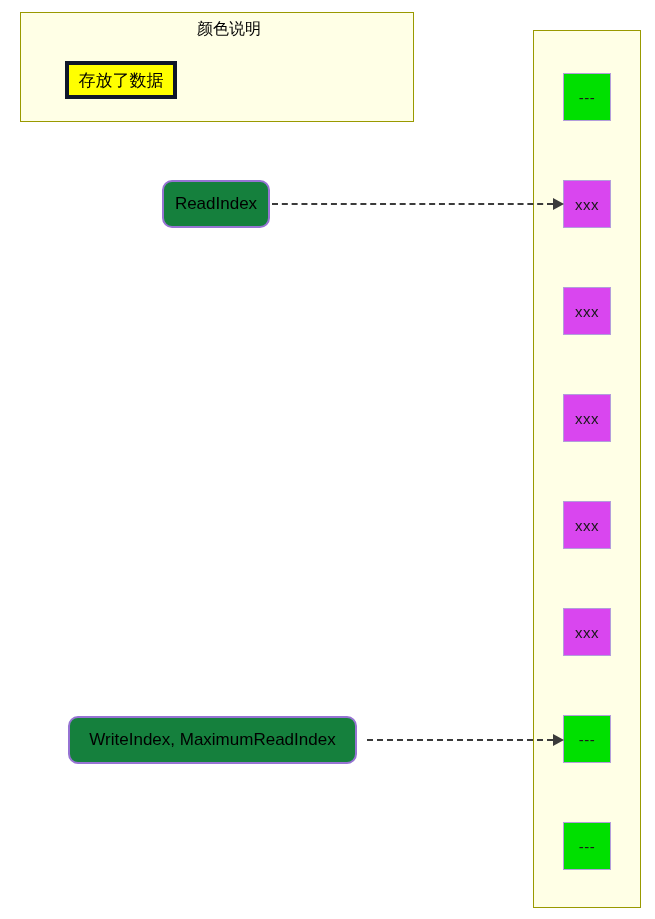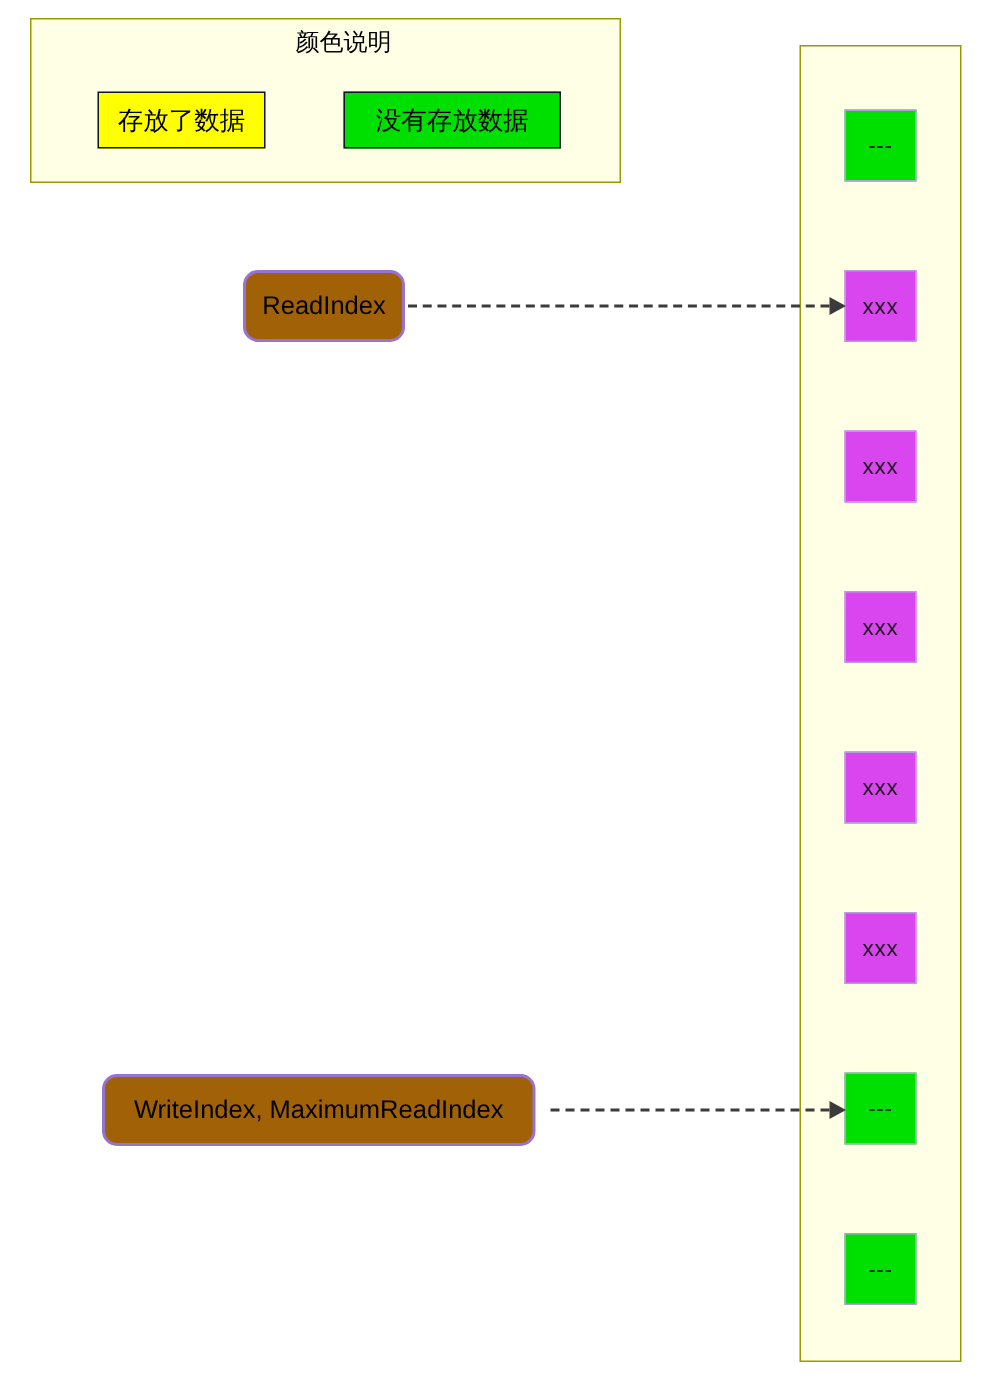--- a/index.html
+++ b/index.html
@@ -32,21 +32,21 @@
     top: 6px;
     width: 100%;
     text-align: center;
     font-size: 16px;
     color: #000000;
     line-height: 20px;
   }
   .legend-swatch {
     position: absolute;
     height: 38px;
-    border: 1px solid #0f172a;
+    border: 4px solid #0f172a;
     box-sizing: border-box;
     display: flex;
     align-items: center;
     justify-content: center;
     font-size: 17px;
     color: #000000;
   }
   #legend-swatch-stored {
     left: 44px;
     top: 48px;
@@ -84,21 +84,21 @@
     font-size: 15px;
     color: #1a1a1a;
     letter-spacing: 0.5px;
   }
   .slot.filled { background: #d946ef; }
   .slot.empty  { background: #00e000; }
 
   
   .pointer-label {
     position: absolute;
-    background: #a16207;
+    background: #15803d;
     border: 2px solid #9673d3;
     border-radius: 10px;
     box-sizing: border-box;
     display: flex;
     align-items: center;
     justify-content: center;
     font-size: 17px;
     color: #000000;
     white-space: nowrap;
     padding: 0 12px;
@@ -154,23 +154,20 @@
   #connector-write .head { left: 186px; }
 </style>
 </head>
 <body>
 
 <div id="legend-panel">
   <div id="legend-title">颜色说明</div>
   <div id="legend-swatch-stored" class="legend-swatch">
     <span>存放了数据</span>
   </div>
-  <div id="legend-swatch-empty" class="legend-swatch">
-    <span>没有存放数据</span>
-  </div>
 </div>
 
 <div id="ring-buffer">
   <div class="slot empty" style="top:42px">---</div>
   <div class="slot filled" style="top:149px">xxx</div>
   <div class="slot filled" style="top:256px">xxx</div>
   <div class="slot filled" style="top:363px">xxx</div>
   <div class="slot filled" style="top:470px">xxx</div>
   <div class="slot filled" style="top:577px">xxx</div>
   <div class="slot empty" style="top:684px">---</div>

